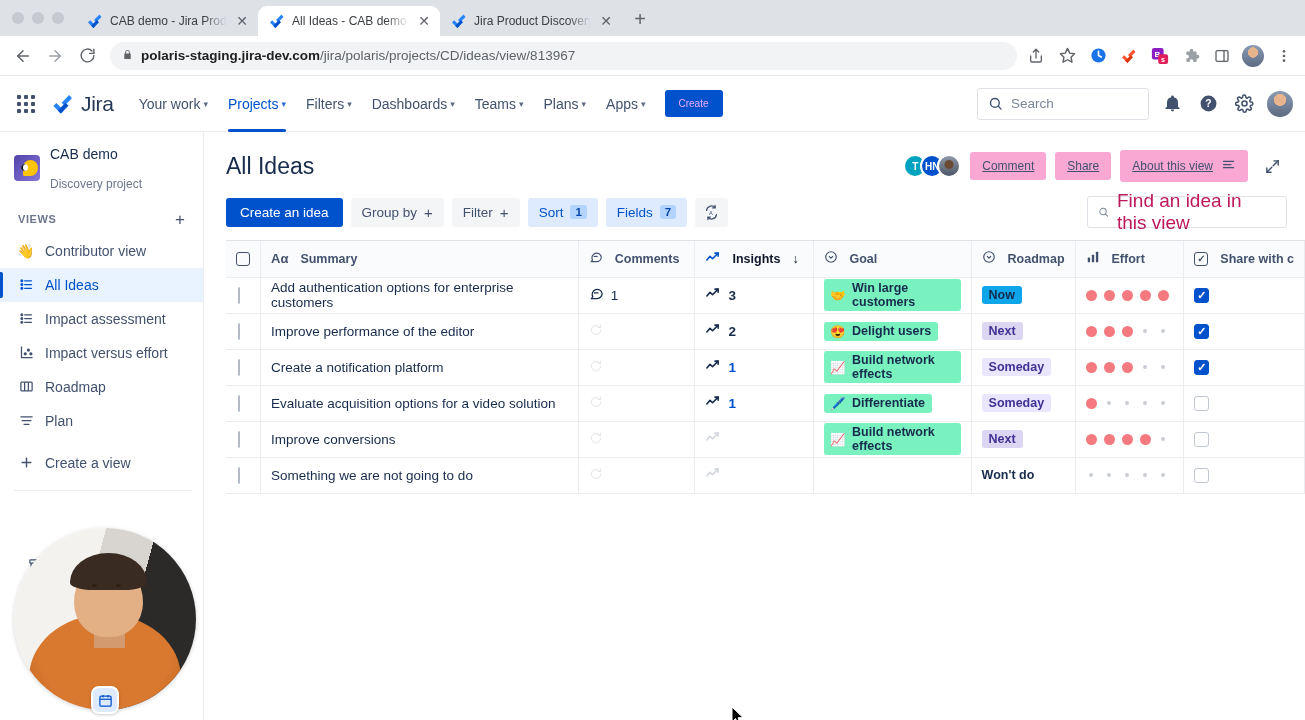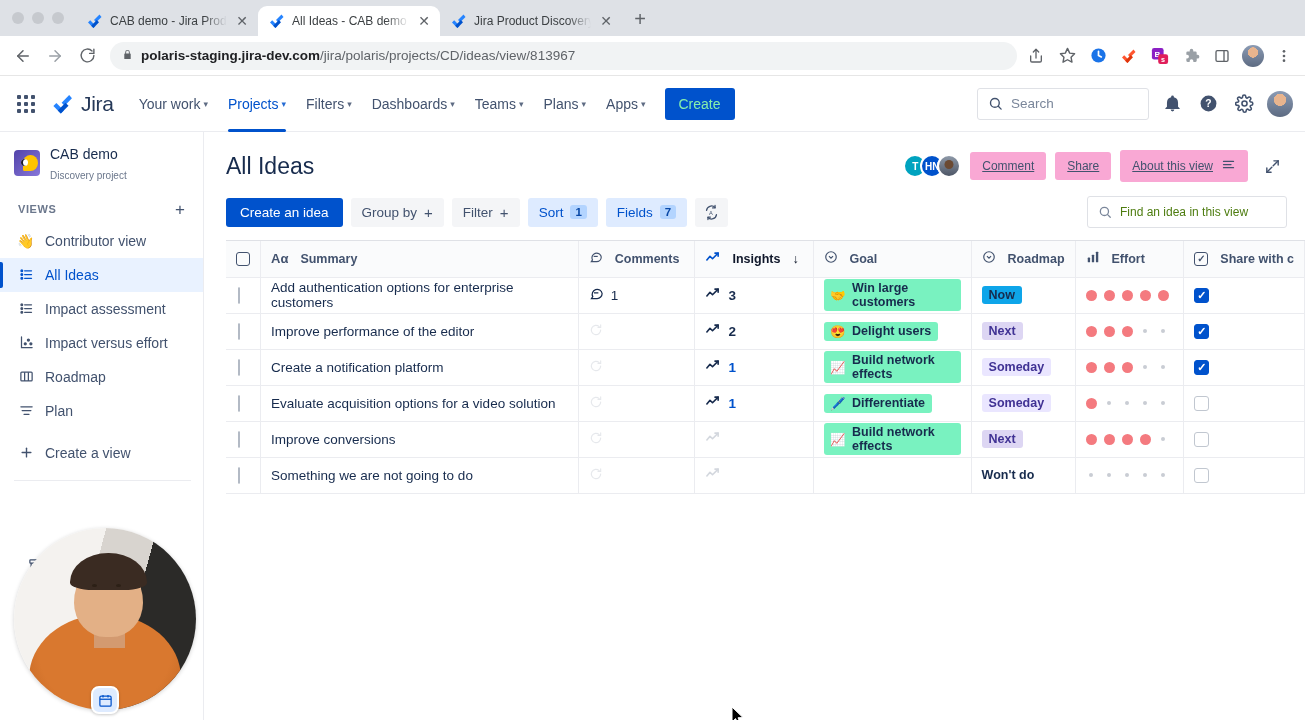--- a/index.html
+++ b/index.html
@@ -52,21 +52,21 @@
     grid-template-rows: repeat(3,4px); gap: 3px; align-content: center; justify-content: center; }
   .apps-grid i { background: #42526e; border-radius: 1px; display: block; width:4px; height:4px; }
   .jira-logo { display:flex; align-items:center; gap:7px; padding: 0 14px 0 8px; }
   .jira-word { font-size: 21px; color: #253858; letter-spacing: -0.3px; font-weight: 500; }
   .nav-item { font-size: 14px; color: #42526e; padding: 6px 9px; border-radius: 3px;
     display:flex; align-items:center; gap:3px; white-space: nowrap; position: relative; }
   .nav-item.sel { color: #0052cc; }
   .nav-item.sel::after { content:""; position:absolute; left:9px; right:9px; bottom:-14px; height:3px;
     background:#0052cc; border-radius: 2px; }
   .caret { font-size: 9px; opacity: .85; }
-  .create-btn { background:#0052cc; color:#86efac; font-size:14px; font-weight:500;
+  .create-btn { background:#0052cc; color:#f0abfc; font-size:10px; font-weight:500;
     padding: 8px 14px; border-radius:3px; margin-left: 8px; }
   .nav-right { margin-left: auto; display:flex; align-items:center; gap: 10px; }
   .nav-search { width: 172px; height: 32px; border:1px solid #dfe1e6; border-radius: 3px;
     display:flex; align-items:center; gap:8px; padding: 0 10px; }
   .nav-search span { font-size:13.5px; color:#7a869a; }
   .ni { width: 26px; height: 26px; display:flex; align-items:center; justify-content:center; color:#42526e; }
   .avatar-img { width: 26px; height: 26px; border-radius: 50%; overflow: hidden;
     background: radial-gradient(circle at 50% 34%, #e8b48e 0 28%, transparent 29%),
                 linear-gradient(#8b9bb4, #5d6b82); }
 
@@ -74,21 +74,21 @@
   .shell { display: flex; height: calc(720px - 36px - 40px - 56px); }
   .sidebar { width: 204px; border-right: 1px solid #ebecf0; background:#fff; position: relative; flex: 0 0 204px; }
   .proj-head { display:flex; gap:10px; align-items:center; padding: 14px 12px 12px 14px; }
   .proj-icon { width:26px; height:26px; border-radius:4px;
     background: linear-gradient(135deg,#5243aa,#8777d9); position:relative; flex:0 0 26px; overflow:hidden; }
   .proj-icon::before { content:""; position:absolute; right:2px; top:5px; width:15px; height:16px;
     background:#ffc400; border-radius: 50% 50% 50% 10%; }
   .proj-icon::after { content:""; position:absolute; left:7px; top:9px; width:7px; height:7px;
     border-radius:50%; background:#fff; box-shadow: inset 2px 0 0 #1a1a2e; }
   .proj-name { font-size: 14px; font-weight: 400; color:#172b4d; line-height:1.25; }
-  .proj-sub { font-size: 10px; color:#6b778c; margin-top: 6px; }
+  .proj-sub { font-size: 12px; color:#6b778c; margin-top: 13px; }
   .views-head { display:flex; align-items:center; justify-content:space-between;
     padding: 8px 14px 6px 18px; }
   .views-label { font-size:11px; font-weight:700; letter-spacing:.6px; color:#6b778c; }
   .plus-btn { font-size:17px; color:#42526e; line-height:1; padding: 0 4px; }
   .side-item { display:flex; align-items:center; gap: 11px; height: 34px; padding: 0 12px 0 18px;
     font-size: 14px; color: #42526e; position: relative; }
   .side-item.active { background:#e9f2ff; color:#0052cc; font-weight: 500; }
   .side-item.active::before { content:""; position:absolute; left:0; top:4px; bottom:4px; width:3px;
     background:#0052cc; border-radius: 0 2px 2px 0; }
   .side-ico { width:16px; height:16px; flex:0 0 16px; display:flex; align-items:center; justify-content:center; }
@@ -139,21 +139,21 @@
   .toolbar { display:flex; align-items:center; gap: 8px; padding: 14px 18px 12px 22px; }
   .tb { font-size: 13.5px; border-radius: 3px; padding: 7px 11px; display:flex; align-items:center; gap:7px;
     color:#42526e; background:#f4f5f7; white-space:nowrap; }
   .tb.primary { background:#0052cc; color:#fff; font-weight:500; padding: 7px 14px; }
   .tb.on { background:#deebff; color:#0052cc; font-weight:500; }
   .cnt { background:#b3d4ff; color:#0747a6; font-size:11.5px; font-weight:700; border-radius:3px;
     padding: 1px 5px; min-width: 16px; text-align:center; }
   .tb-plus { font-size:15px; color:#42526e; line-height:1; }
   .find-box { margin-left:auto; width: 200px; height: 32px; border: 1px solid #dfe1e6; border-radius:3px;
     display:flex; align-items:center; gap:8px; padding: 0 10px; }
-  .find-box span { font-size:12px; color:#4d7c0f; }
+  .find-box span { font-size:19px; color:#be185d; }
 
   
   .tablewrap { margin: 0 0 0 22px; border-top: 1px solid #dfe1e6; }
   table { border-collapse: collapse; table-layout: fixed; }
   th, td { border-bottom: 1px solid #ebecf0; border-right: 1px solid #ebecf0;
     text-align: left; vertical-align: middle; height: 36px; }
   th { background:#fafbfc; font-size: 12.5px; color:#42526e; font-weight:600; padding: 0 10px; }
   th.sorted { color:#0f172a; }
   th .th-in { display:flex; align-items:center; gap:12px; white-space:nowrap; }
   td { font-size: 13.5px; color:#172b4d; padding: 0 10px; }

